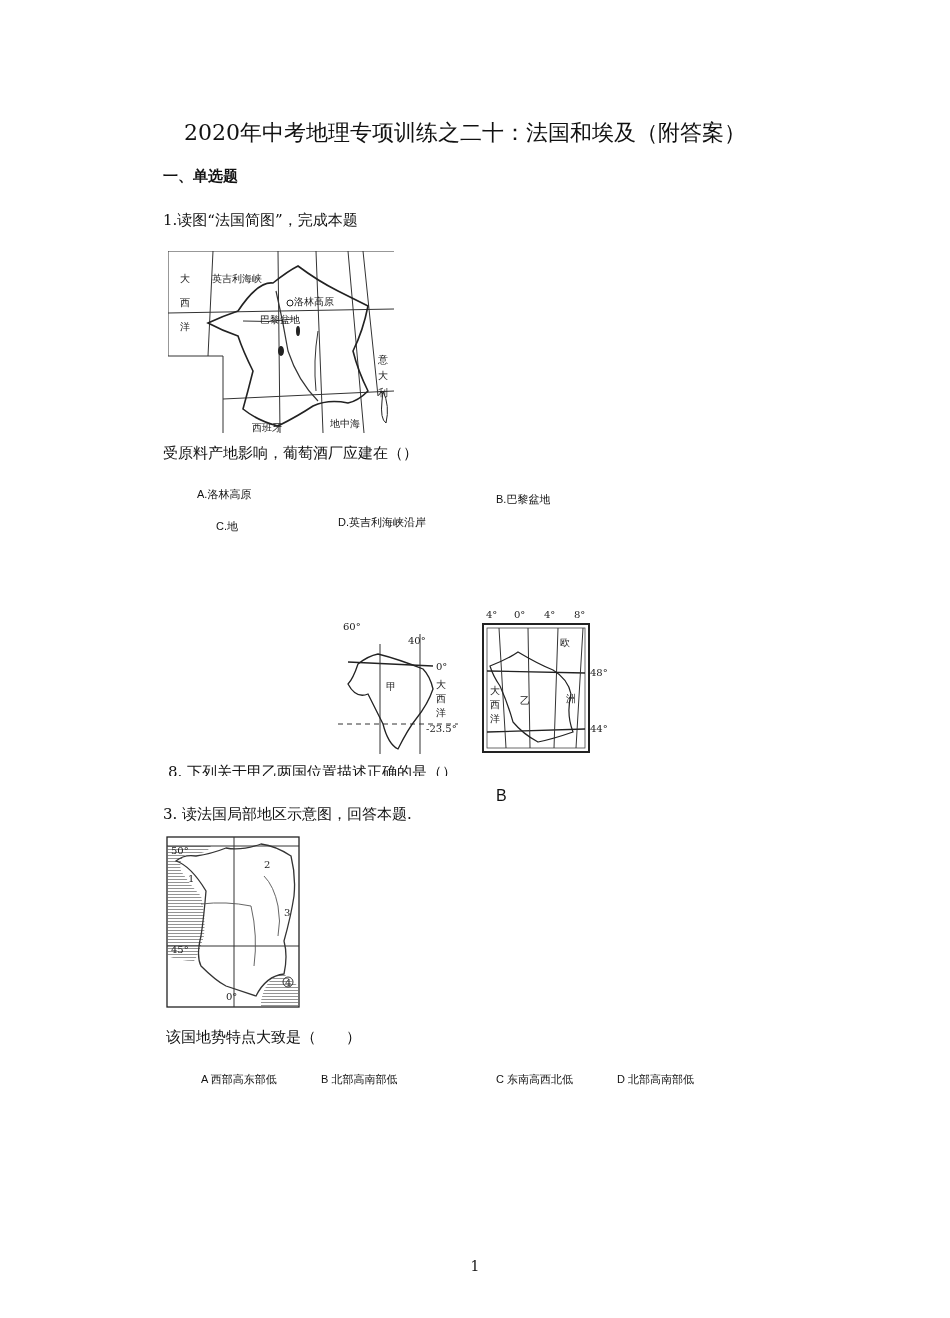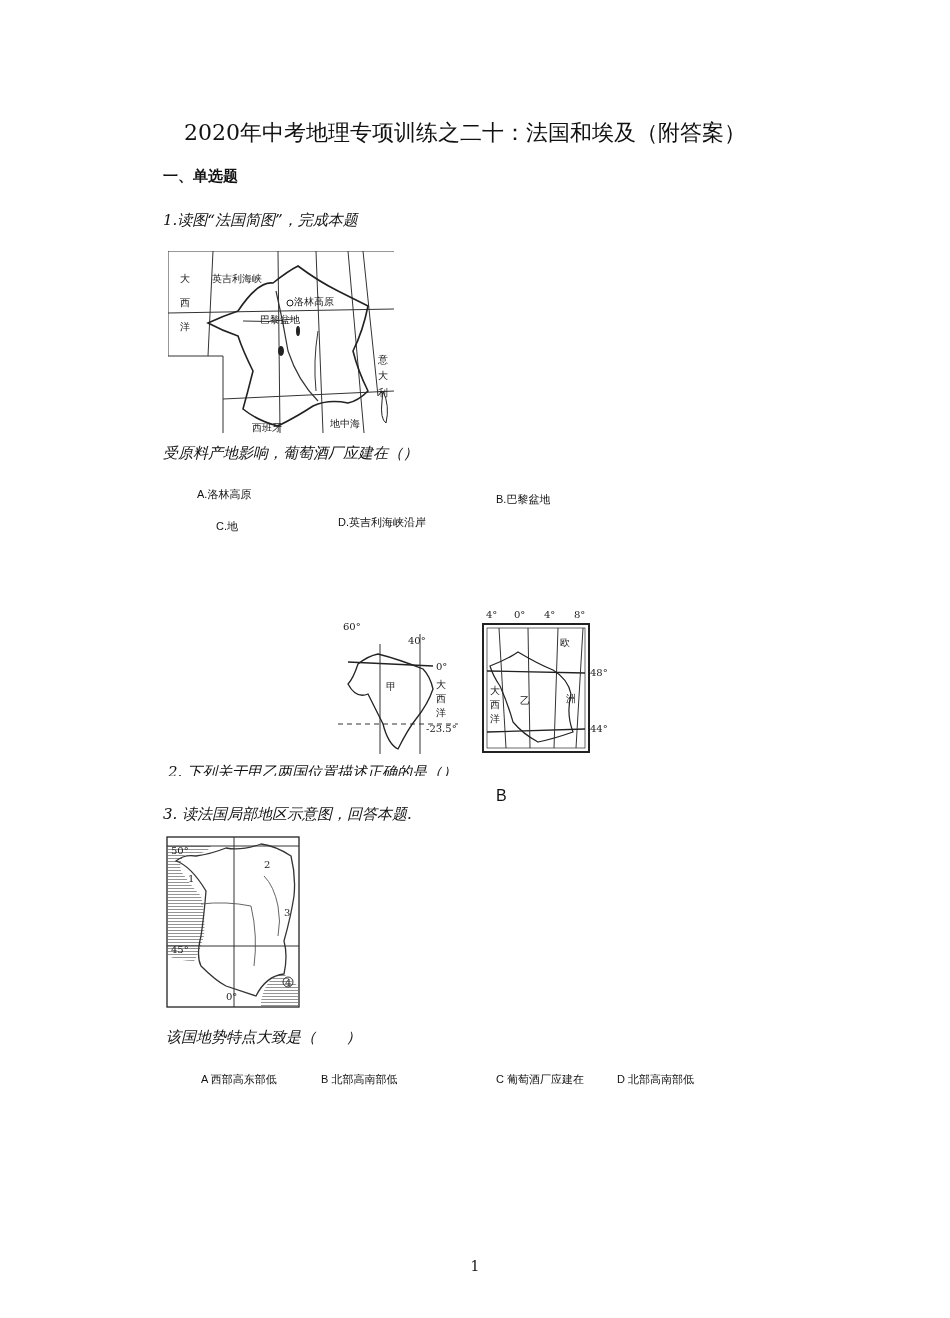--- a/index.html
+++ b/index.html
@@ -2,21 +2,21 @@
 <html><head>
 <meta charset="utf-8">
 <style>
   html, body { margin: 0; padding: 0; background: #ffffff; }
   body { width: 950px; height: 1318px; position: relative; overflow: hidden;
          font-family: "DejaVu Serif", "Liberation Serif", serif; color: #111; }
   .abs { position: absolute; white-space: nowrap; }
   .title { left: 0; width: 930px; top: 118px; text-align: center; font-size: 22px; }
   .section { left: 163px; top: 167px; font-size: 15px; font-weight: bold;
              font-family: "DejaVu Sans", "Liberation Sans", sans-serif; }
-  .q { font-size: 15px; font-style: italic; }
+  .q { font-size: 15px; }
   .opt { font-size: 11px; font-family: "Liberation Sans", "DejaVu Sans", sans-serif; overflow: hidden; }
   .fig { position: absolute; background: #fff; }
   .fig svg { display: block; }
   .page-num { left: 0; width: 950px; text-align: center; top: 1258px; font-size: 14px; }
   .maplabel { font-size: 10px; fill: #222; font-family: "DejaVu Serif", serif; }
 </style>
 </head>
 <body>
 
 <div class="abs title">2020年中考地理专项训练之二十：法国和埃及（附答案）</div>
@@ -109,21 +109,21 @@
       <text class="maplabel" x="222" y="42">欧</text>
       <text class="maplabel" x="228" y="98">洲</text>
       <text class="maplabel" x="182" y="100" font-size="13">乙</text>
       <text class="maplabel" x="152" y="90">大</text>
       <text class="maplabel" x="152" y="104">西</text>
       <text class="maplabel" x="152" y="118">洋</text>
     </g>
   </svg>
 </div>
 
-<div class="abs q" style="left:168px; top:763px; height:13px; overflow:hidden;">2. 下列关于甲乙两国位置描述正确的是（）</div>
+<div class="abs q" style="left:168px; top:763px; height:13px; overflow:hidden;">8. 下列关于甲乙两国位置描述正确的是（）</div>
 <div class="abs opt" style="left:496px; top:787px; font-size:16px;">B</div>
 
 <div class="abs q" style="left:163px; top:805px;">3. 读法国局部地区示意图，回答本题.</div>
 
 <div class="fig" style="left:166px; top:836px; width:134px; height:172px;">
   <svg width="134" height="172" viewBox="0 0 134 172">
     <defs>
       <pattern id="hatch" width="4" height="3" patternUnits="userSpaceOnUse">
         <line x1="0" y1="1.5" x2="4" y2="1.5" stroke="#666" stroke-width="0.7"></line>
       </pattern>
@@ -145,16 +145,16 @@
     <text class="maplabel" x="118" y="80">3</text>
     <circle cx="122" cy="146" r="5" fill="none" stroke="#333"></circle>
     <text class="maplabel" x="119" y="150" font-size="8">4</text>
   </svg>
 </div>
 
 <div class="abs q" style="left:166px; top:1028px;">该国地势特点大致是（　　）</div>
 
 <div class="abs opt" style="left:201px; top:1072px; height:14px;">A 西部高东部低</div>
 <div class="abs opt" style="left:321px; top:1072px; height:14px;">B 北部高南部低</div>
-<div class="abs opt" style="left:496px; top:1072px; height:14px;">C 葡萄酒厂应建在</div>
+<div class="abs opt" style="left:496px; top:1072px; height:14px;">C 东南高西北低</div>
 <div class="abs opt" style="left:617px; top:1072px; height:14px;">D 北部高南部低</div>
 
 <div class="abs page-num">1</div>
 
 </body></html>

